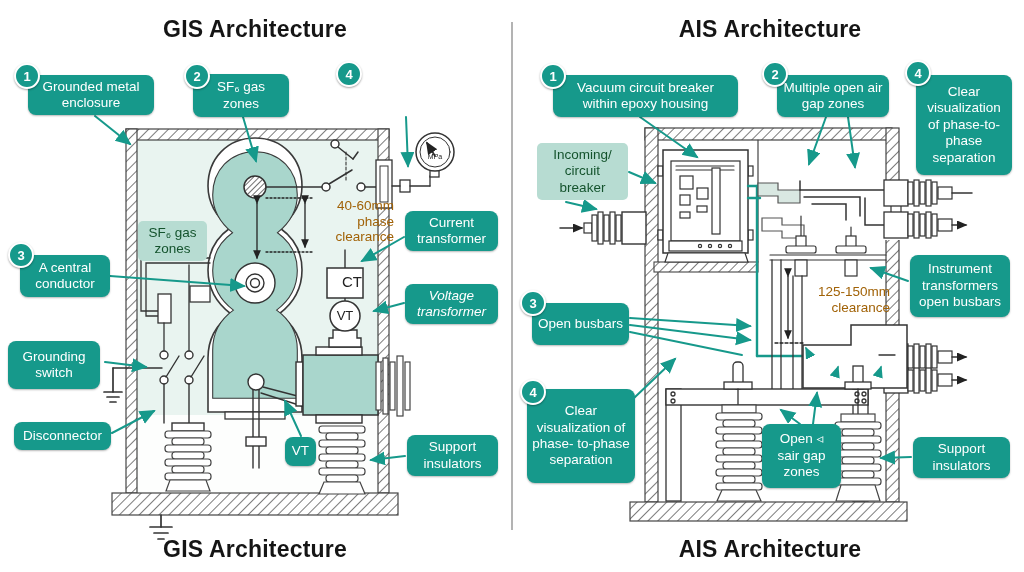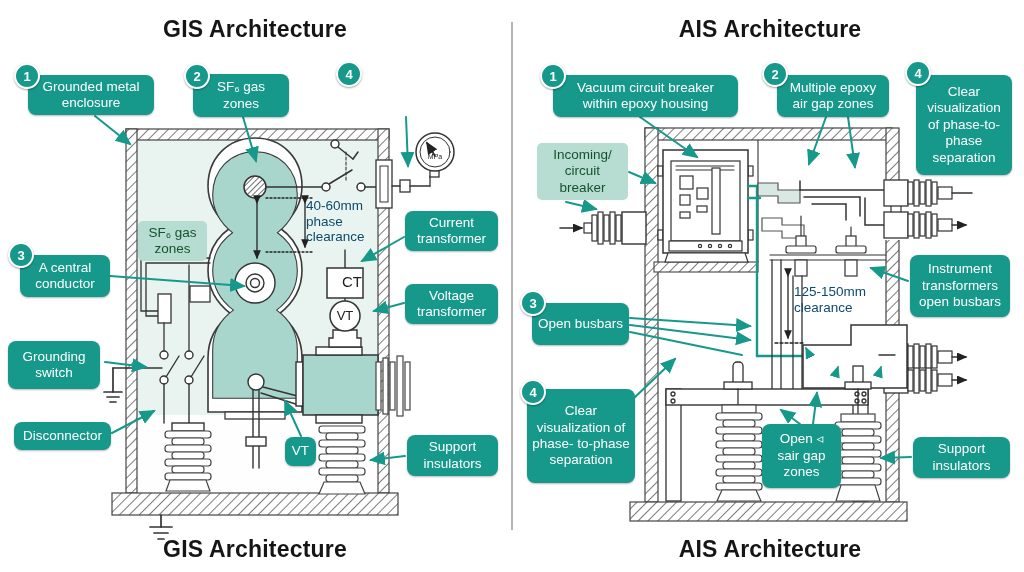--- a/index.html
+++ b/index.html
@@ -11,22 +11,22 @@
   .lbl{position:absolute;background:#16998b;color:#ffffff;border-radius:8px;
        display:flex;align-items:center;justify-content:center;text-align:center;
        font-size:13.5px;line-height:1.22;padding:3px 5px;box-sizing:border-box;
        box-shadow:0 1px 2px rgba(0,0,0,.28);z-index:4;}
   .lbl-light{position:absolute;background:#b7dcd2;color:#14532d;border-radius:5px;
        display:flex;align-items:center;justify-content:center;text-align:center;
        font-size:13.5px;line-height:1.22;padding:3px 5px;box-sizing:border-box;z-index:3;}
   .badge{position:absolute;width:22px;height:22px;border-radius:50%;background:#16998b;
        border:2px solid #fff;color:#fff;font-size:13px;font-weight:bold;display:flex;
        align-items:center;justify-content:center;z-index:6;box-shadow:0 1px 2px rgba(0,0,0,.35);}
-  .note{position:absolute;color:#0c4a6e;font-size:13.5px;line-height:1.15;
-       text-align:left;z-index:3;}
+  .note{position:absolute;color:#a16207;font-size:13.5px;line-height:1.15;
+       text-align:right;z-index:3;}
   .tinytxt{position:absolute;color:#222;z-index:3;text-align:center;}
 </style>
 </head>
 <body>
 
 <div class="stage">
 
 <svg class="art" width="1024" height="572" viewBox="0 0 1024 572">
   <defs>
     <pattern id="hatch" width="7" height="7" patternUnits="userSpaceOnUse" patternTransform="rotate(45)">
@@ -432,36 +432,36 @@
   <div class="lbl" style="left:193px;top:74px;width:96px;height:43px;">SF₆ gas zones</div>
 
   <div class="badge" style="left:336px;top:61px;">4</div>
 
   <div class="badge" style="left:8px;top:242px;">3</div>
   <div class="lbl" style="left:20px;top:255px;width:90px;height:42px;">A central conductor</div>
 
   <div class="lbl-light" style="left:138px;top:221px;width:69px;height:40px;">SF₆ gas zones</div>
 
   <div class="lbl" style="left:405px;top:211px;width:93px;height:40px;">Current transformer</div>
-  <div class="lbl" style="left:405px;top:284px;width:93px;height:40px;">Voltage transformer</div>
+  <div class="lbl" style="left:405px;top:284px;width:93px;height:40px;font-style:italic;">Voltage transformer</div>
   <div class="lbl" style="left:8px;top:341px;width:92px;height:48px;">Grounding switch</div>
   <div class="lbl" style="left:14px;top:422px;width:97px;height:28px;">Disconnector</div>
   <div class="lbl" style="left:285px;top:437px;width:31px;height:29px;">VT</div>
   <div class="lbl" style="left:407px;top:435px;width:91px;height:41px;">Support insulators</div>
 
   <div class="note" style="left:306px;top:198px;width:88px;">40-60mm phase clearance</div>
   <div class="tinytxt" style="left:328px;top:273px;width:34px;font-size:15px;text-align:right;">CT</div>
   <div class="tinytxt" style="left:331px;top:308px;width:28px;font-size:13px;">VT</div>
   <div class="tinytxt" style="left:425px;top:153px;width:20px;font-size:7px;">MPa</div>
 
   <div class="badge" style="left:540px;top:63px;">1</div>
   <div class="lbl" style="left:553px;top:75px;width:185px;height:42px;">Vacuum circuit breaker within epoxy housing</div>
 
   <div class="badge" style="left:762px;top:61px;">2</div>
-  <div class="lbl" style="left:777px;top:75px;width:112px;height:42px;">Multiple epoxy air gap zones</div>
+  <div class="lbl" style="left:777px;top:75px;width:112px;height:42px;">Multiple open air gap zones</div>
 
   <div class="badge" style="left:905px;top:60px;">4</div>
   <div class="lbl" style="left:916px;top:75px;width:96px;height:100px;">Clear visualization of phase-to- phase separation</div>
 
   <div class="lbl-light" style="left:537px;top:143px;width:91px;height:57px;">Incoming/ circuit breaker</div>
 
   <div class="lbl" style="left:910px;top:255px;width:100px;height:62px;">Instrument transformers open busbars</div>
 
   <div class="badge" style="left:520px;top:290px;">3</div>
   <div class="lbl" style="left:532px;top:303px;width:97px;height:42px;">Open busbars</div>

